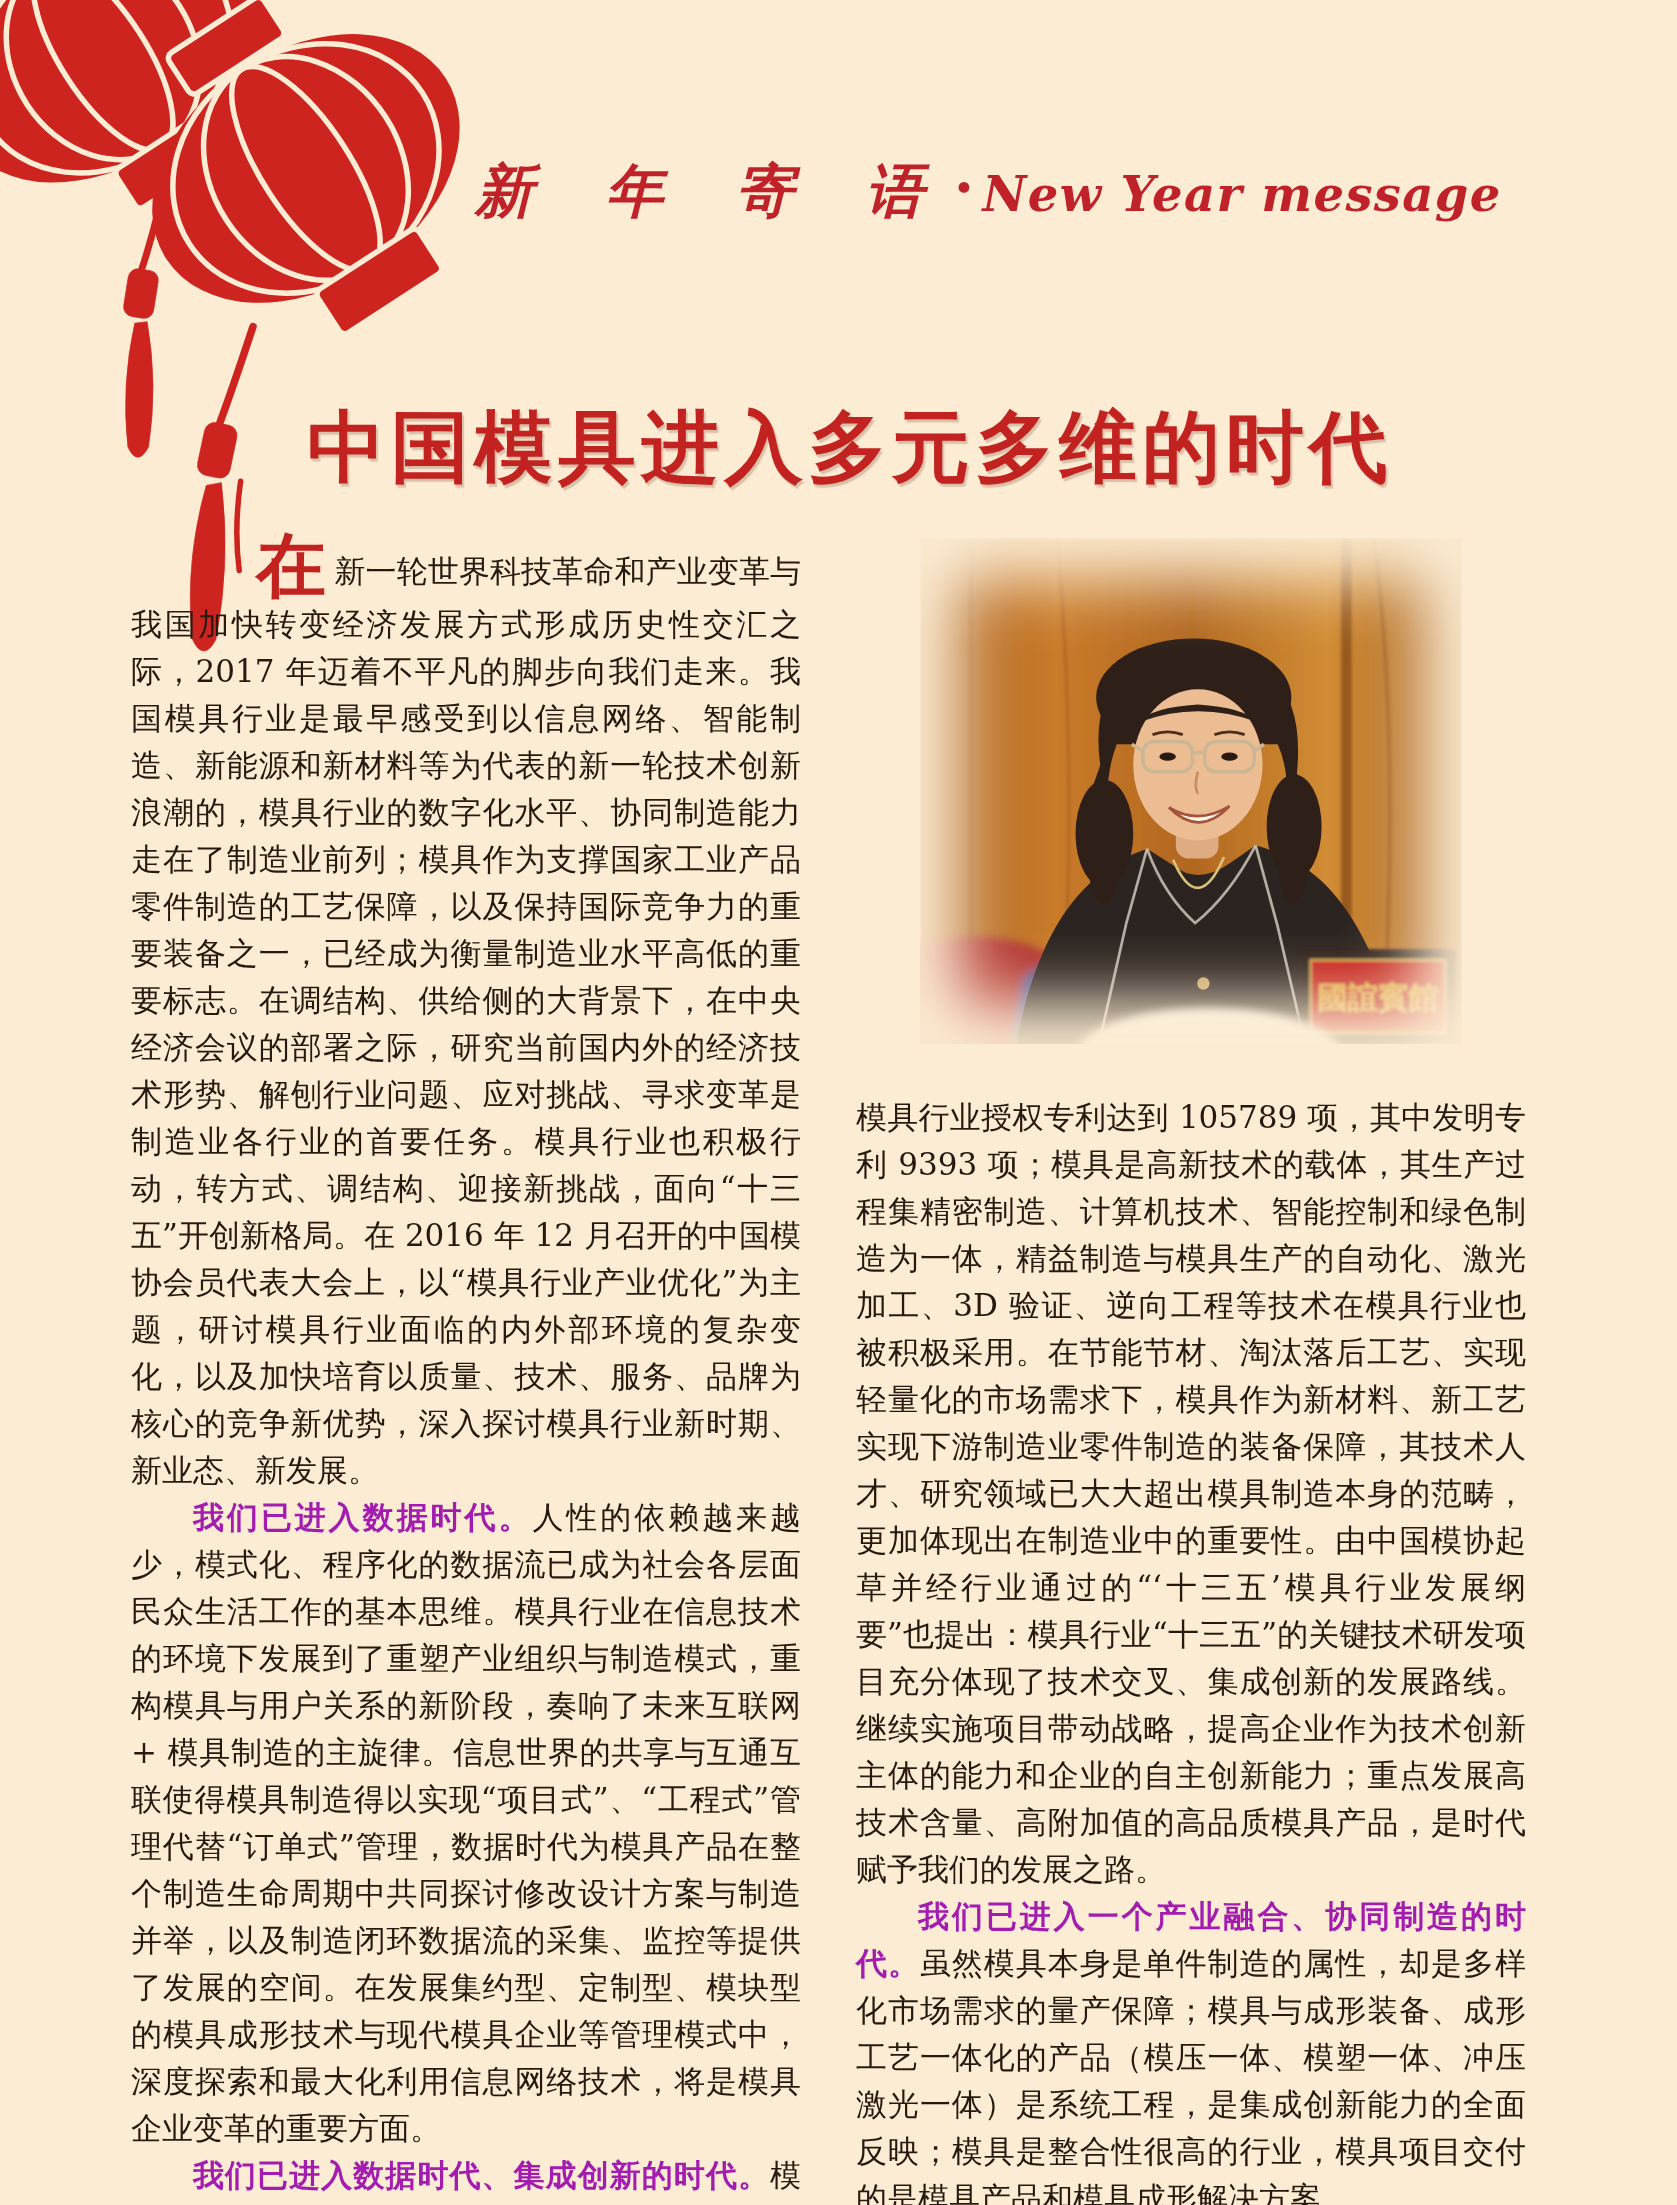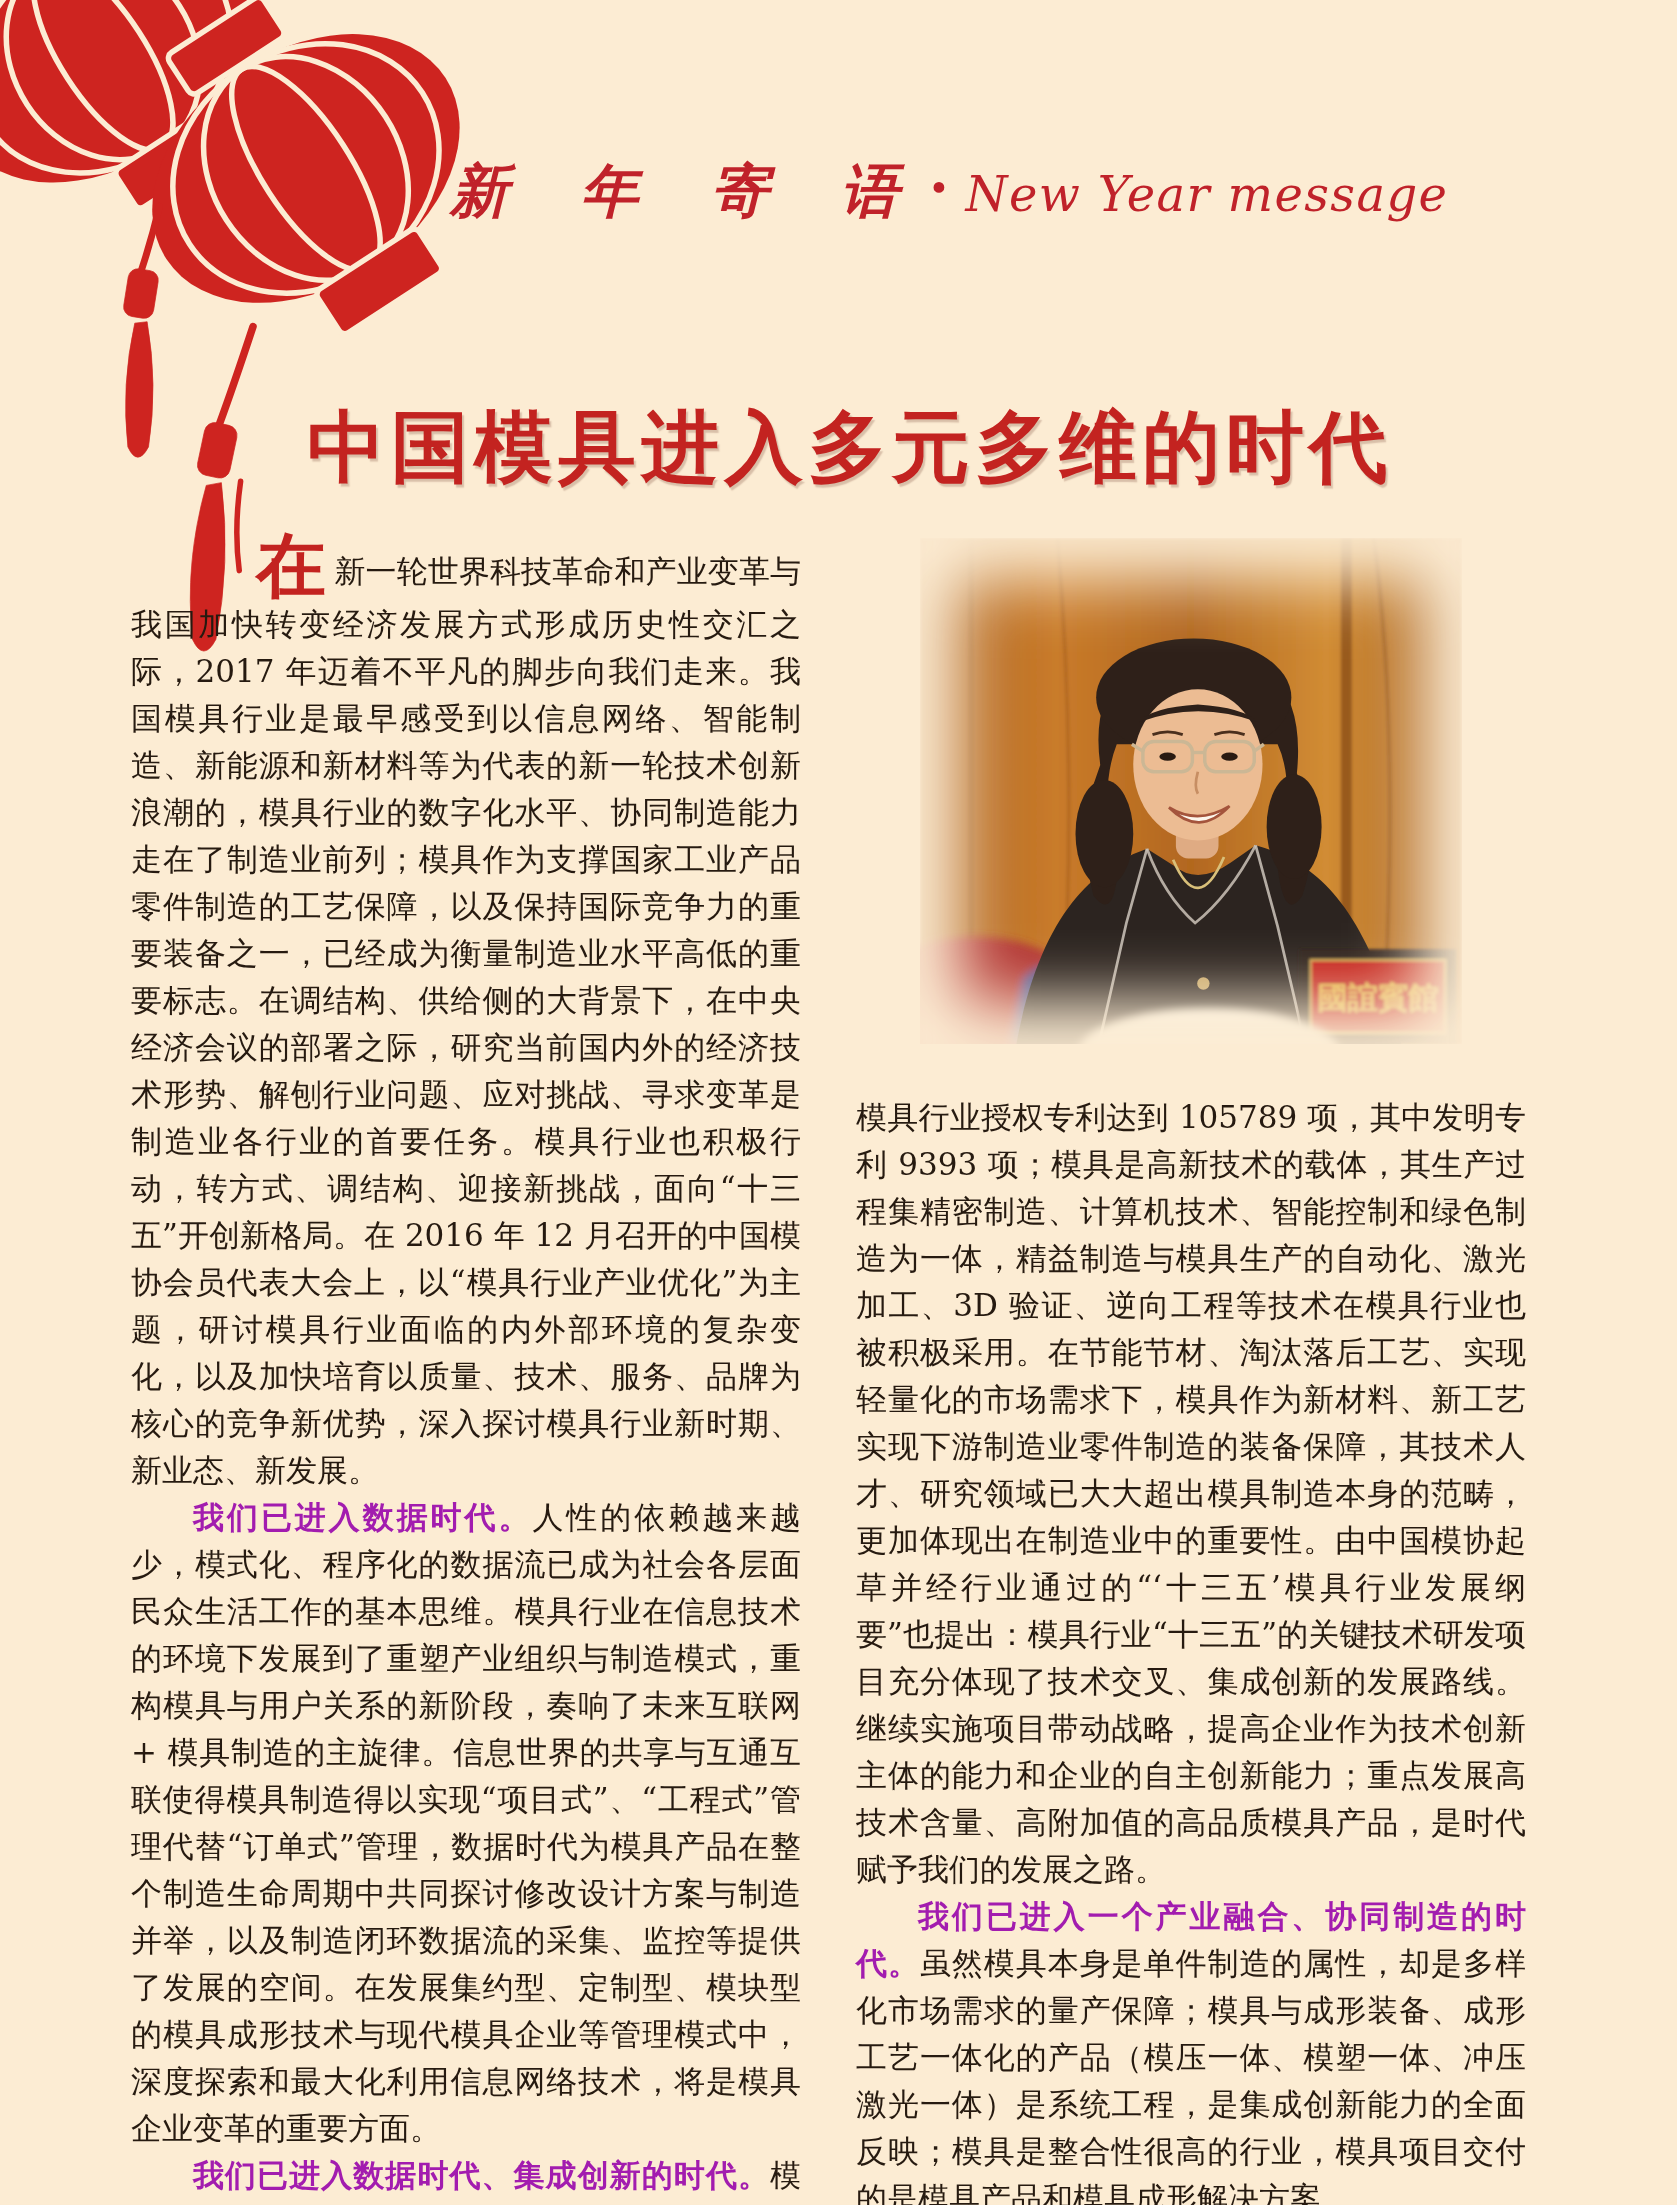--- a/index.html
+++ b/index.html
@@ -18,27 +18,27 @@
   .lanterns{position:absolute;top:0;left:0;width:495px;height:674px;pointer-events:none;}
   
   .header-row{
     position:absolute;top:153px;left:450px;white-space:nowrap;
     color:var(--red);
   }
   .header-cn{
     font-size:58px;font-style:italic;font-weight:bold;
     letter-spacing:26px;
     font-family:"DejaVu Serif","Liberation Serif",serif;
+    margin-left:25px;
   }
   .header-dot{font-size:37px;vertical-align:9.6px;margin:0 4.1px 0 0;}
   .header-en{
-    font-size:48px;font-style:italic;font-weight:400;
+    font-size:48px;font-style:italic;font-weight:700;
     font-family:"DejaVu Serif","Liberation Serif",serif;
     letter-spacing:1.4px;
-    margin-left:8px;
   }
   
   .page-title{
     position:absolute;top:344px;left:0;width:1678px;text-align:center;
     font-family:"Liberation Sans","DejaVu Sans",sans-serif;
     font-weight:bold;font-size:78px;letter-spacing:5.5px;
     color:#c32320;
     text-shadow:2.1px 2.8px 1.4px rgba(90,30,20,.22);
     transform:translateX(11px);
   }

